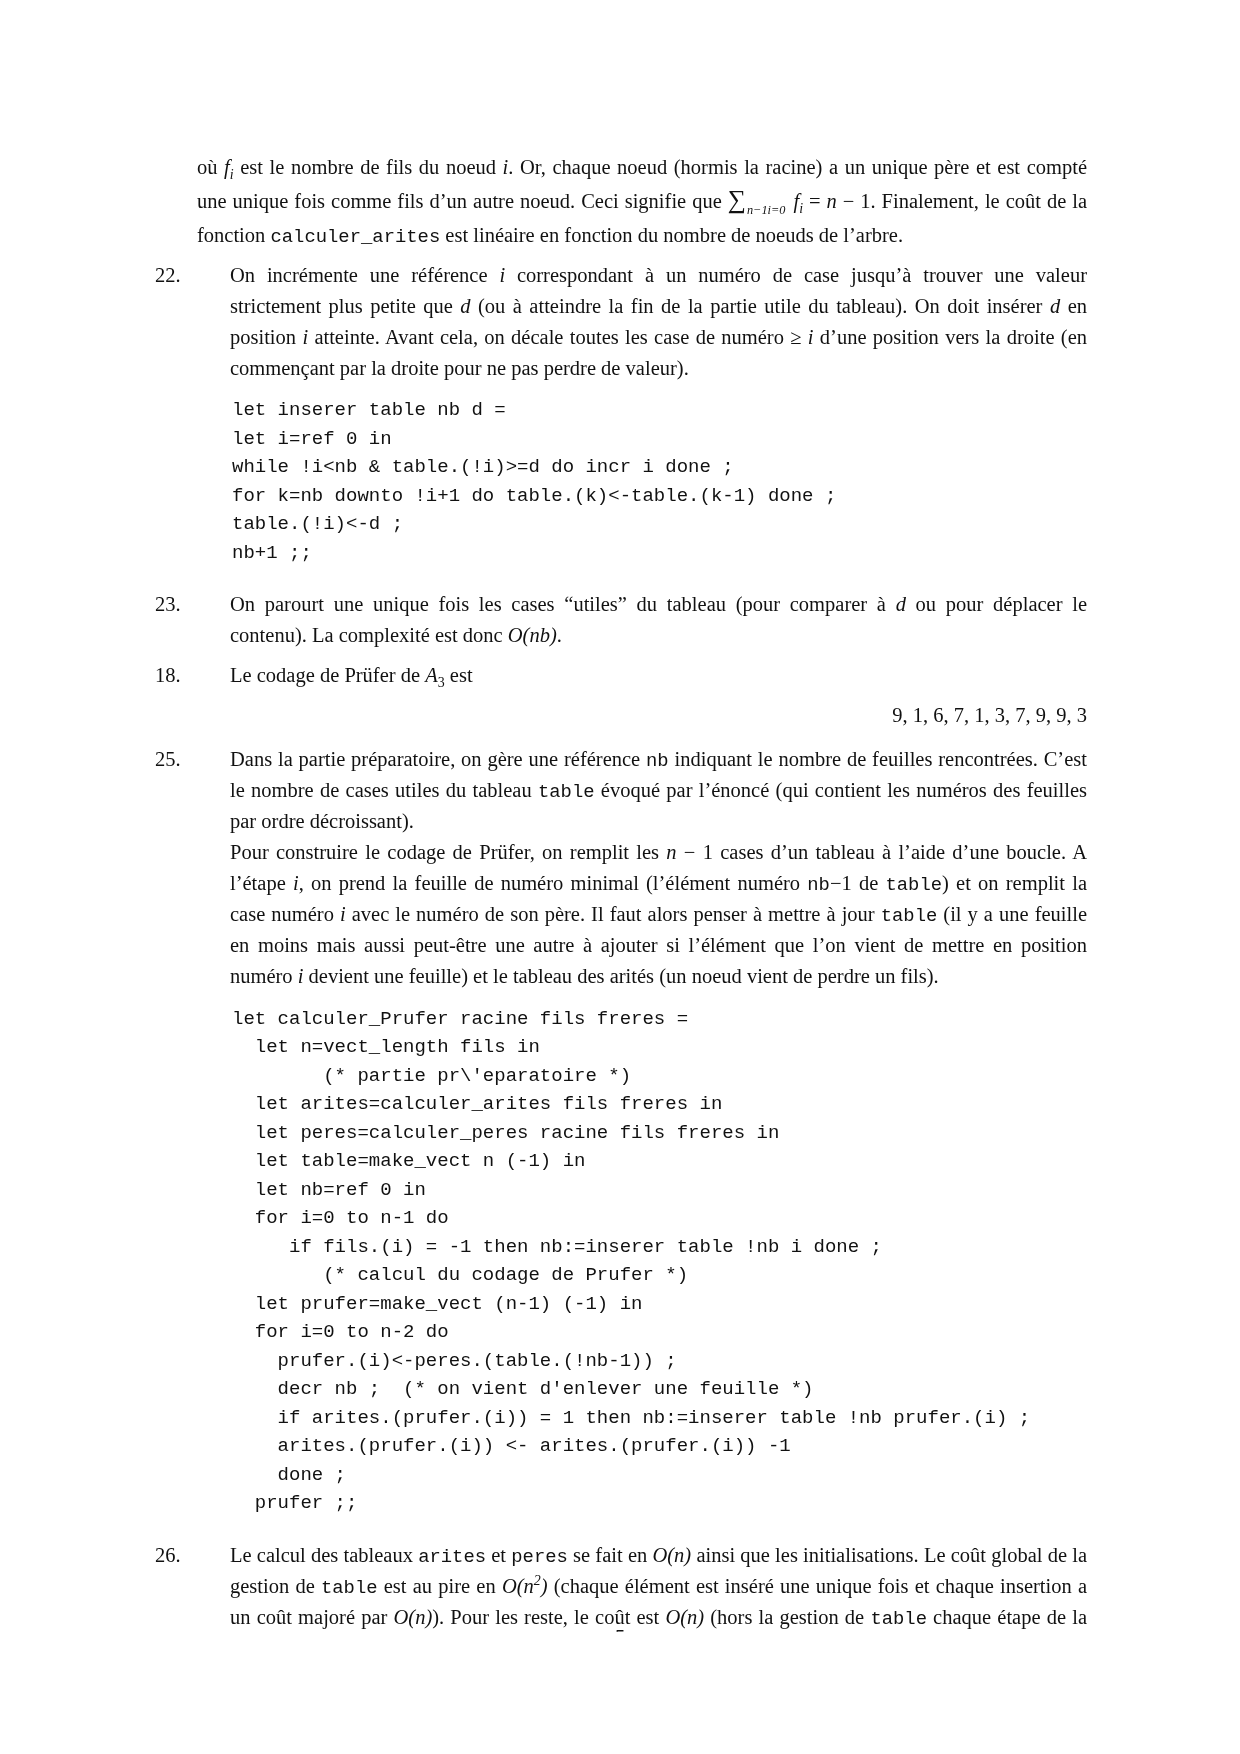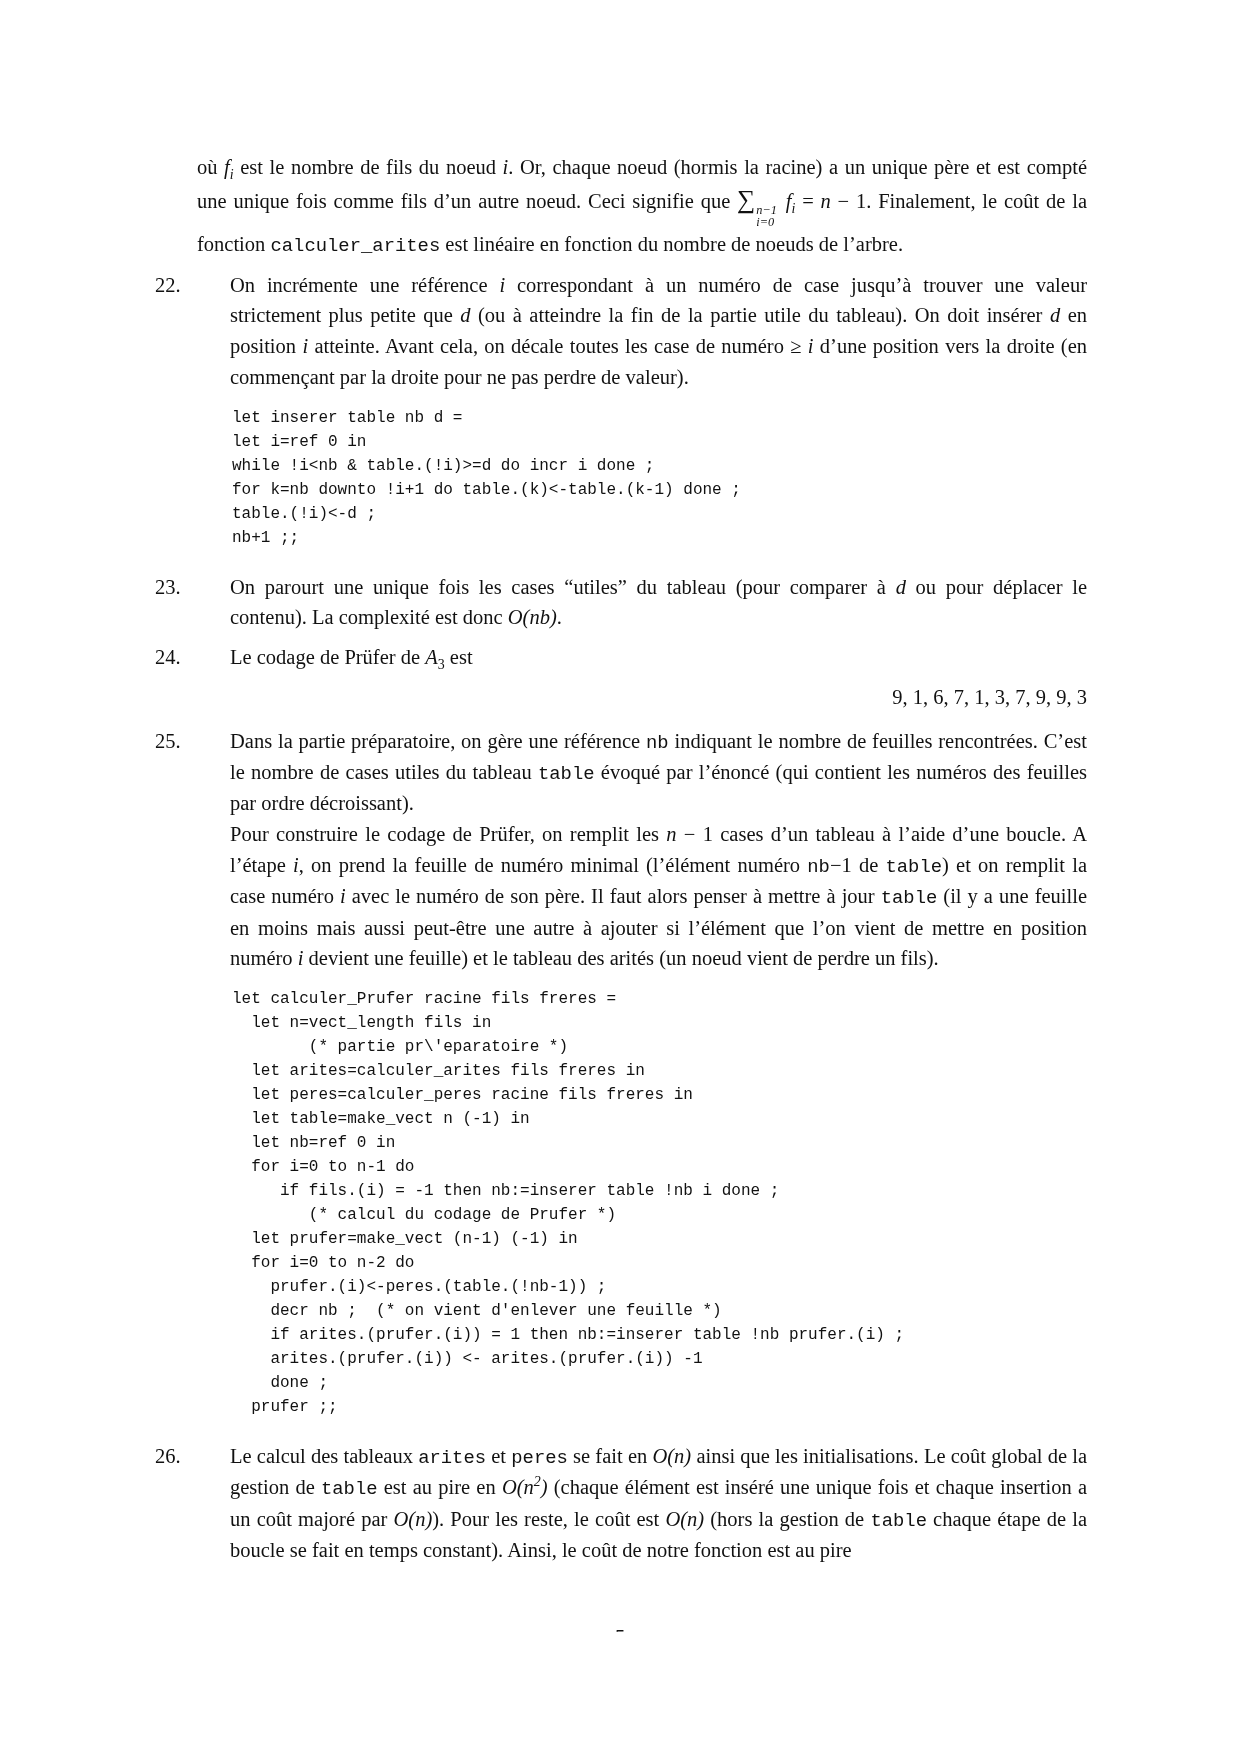--- a/index.html
+++ b/index.html
@@ -23,36 +23,36 @@
     margin: 0;
     line-height: 1.5;
     text-align: justify;
   }
   .hang { margin-left: 42px; }
   .item { display: flex; margin-top: 9px; gap: 33px; }
   .num { flex: 0 0 42px; width: 42px; line-height: 1.5; }
   .body { flex: 1; min-width: 0; }
   .code {
     font-family: "Liberation Mono", "DejaVu Sans Mono", monospace;
-    font-size: 16px;
+    font-size: 19px;
     line-height: 1.5;
     margin: 13px 0 13px 2px;
     white-space: pre;
   }
   .tt {
     font-family: Liberation Mono, monospace;
     font-size: 0.92em;
   }
   .it { font-style: italic; }
   .sub { vertical-align: sub; font-size: 0.68em; }
   .sup { vertical-align: super; font-size: 0.68em; }
   .sum { font-size: 1.25em; line-height: 1; }
   .supsub {
     display: inline-flex;
-    flex-direction: column;
+    flex-direction: row;
     font-size: 0.6em;
     font-style: italic;
     line-height: 1.05;
     vertical-align: -0.45em;
     text-align: left;
     margin: 0 2px 0 1px;
   }
   .mathline {
     text-align: right;
     margin: 6px 0 4px 0;
@@ -91,21 +91,21 @@
     </section>
 
     <section class="item">
       <span class="num">23.</span>
       <div class="body">
         <p class="para"><span>On parourt une unique fois les cases “utiles” du tableau (pour comparer à </span><span class="it">d</span><span> ou pour déplacer le contenu). La complexité est donc </span><span class="it">O(nb)</span><span>.</span></p>
       </div>
     </section>
 
     <section class="item">
-      <span class="num">24.</span>
+      <span class="num">18.</span>
       <div class="body">
         <p class="para"><span>Le codage de Prüfer de </span><span class="it">A</span><span class="sub">3</span><span> est</span></p>
         <div class="mathline">9, 1, 6, 7, 1, 3, 7, 9, 9, 3</div>
       </div>
     </section>
 
     <section class="item">
       <span class="num">25.</span>
       <div class="body">
         <p class="para"><span>Dans la partie préparatoire, on gère une référence </span><span class="tt">nb</span><span> indiquant le nombre de feuilles rencontrées. C’est le nombre de cases utiles du tableau </span><span class="tt">table</span><span> évoqué par l’énoncé (qui contient les numéros des feuilles par ordre décroissant).</span></p>

